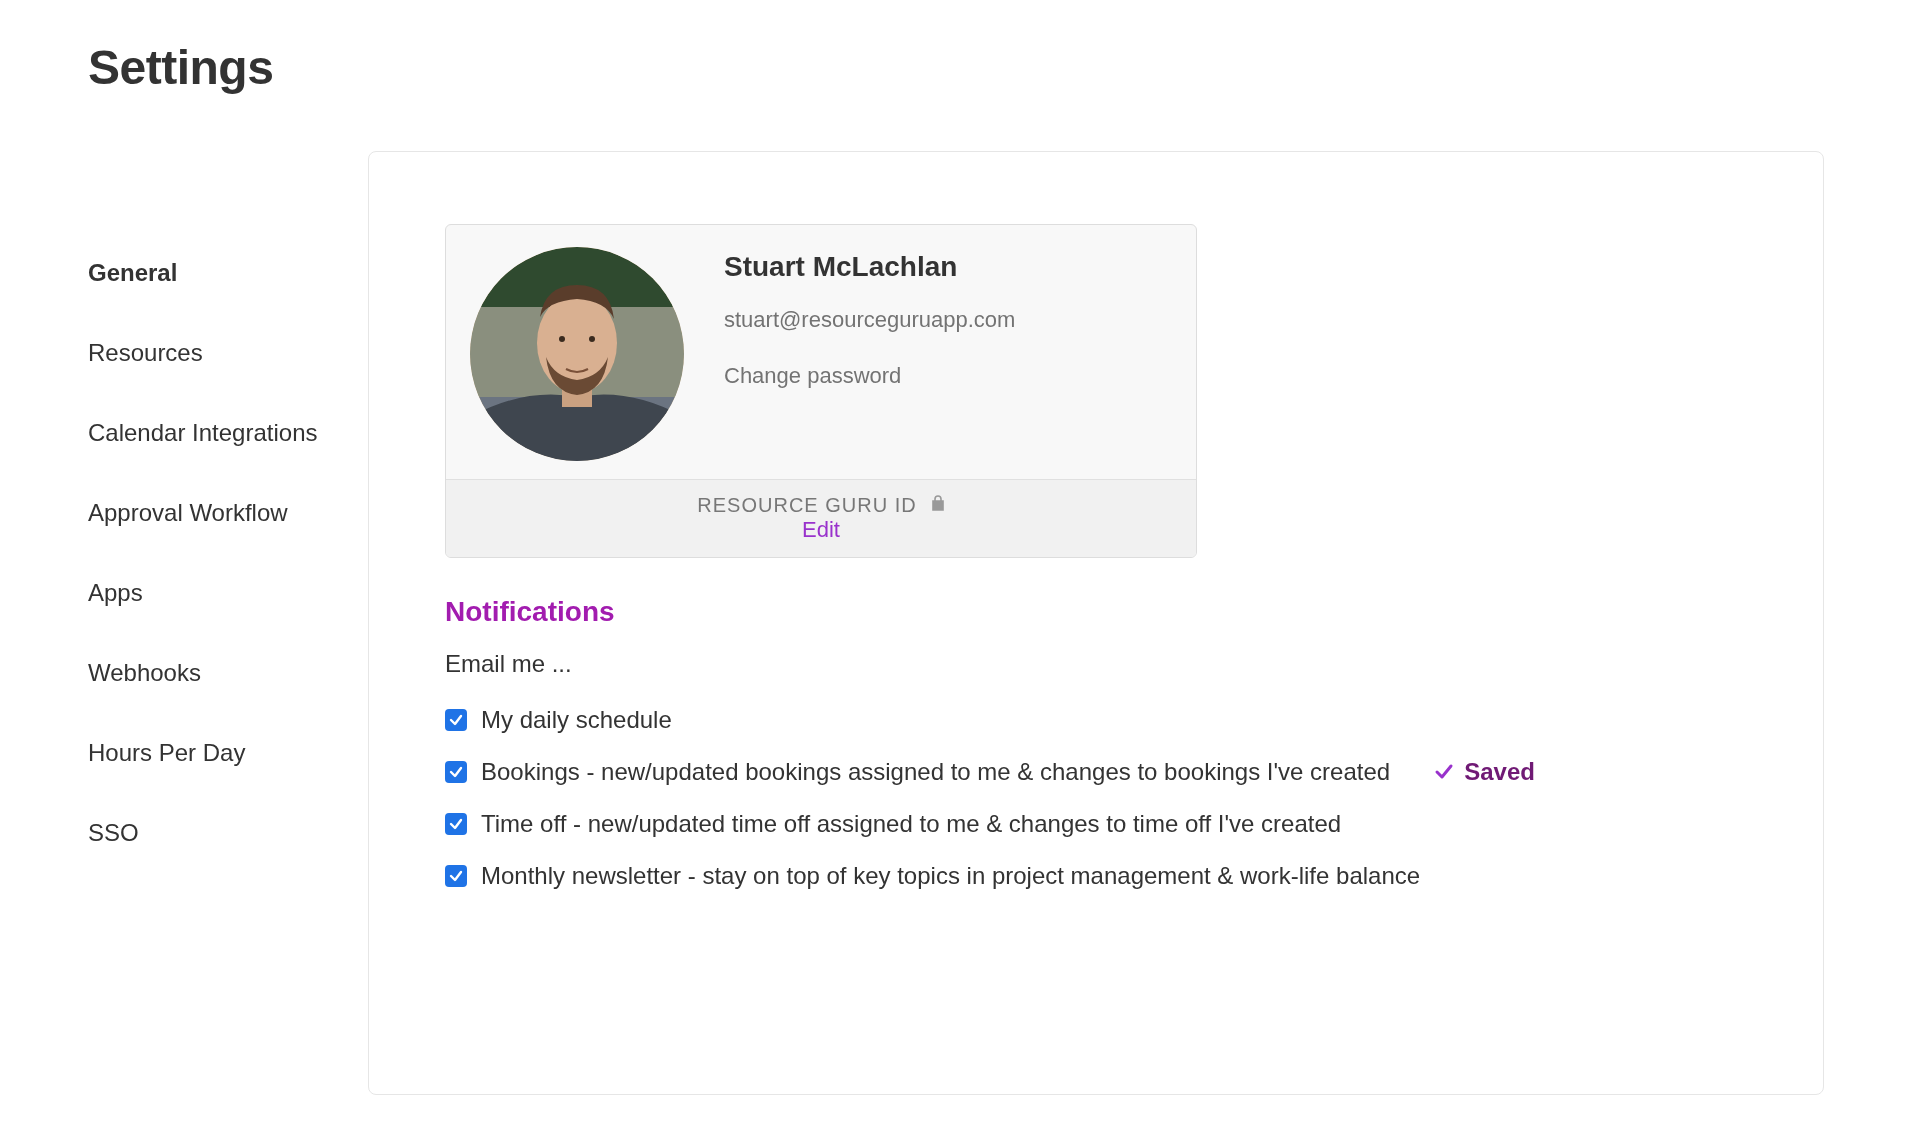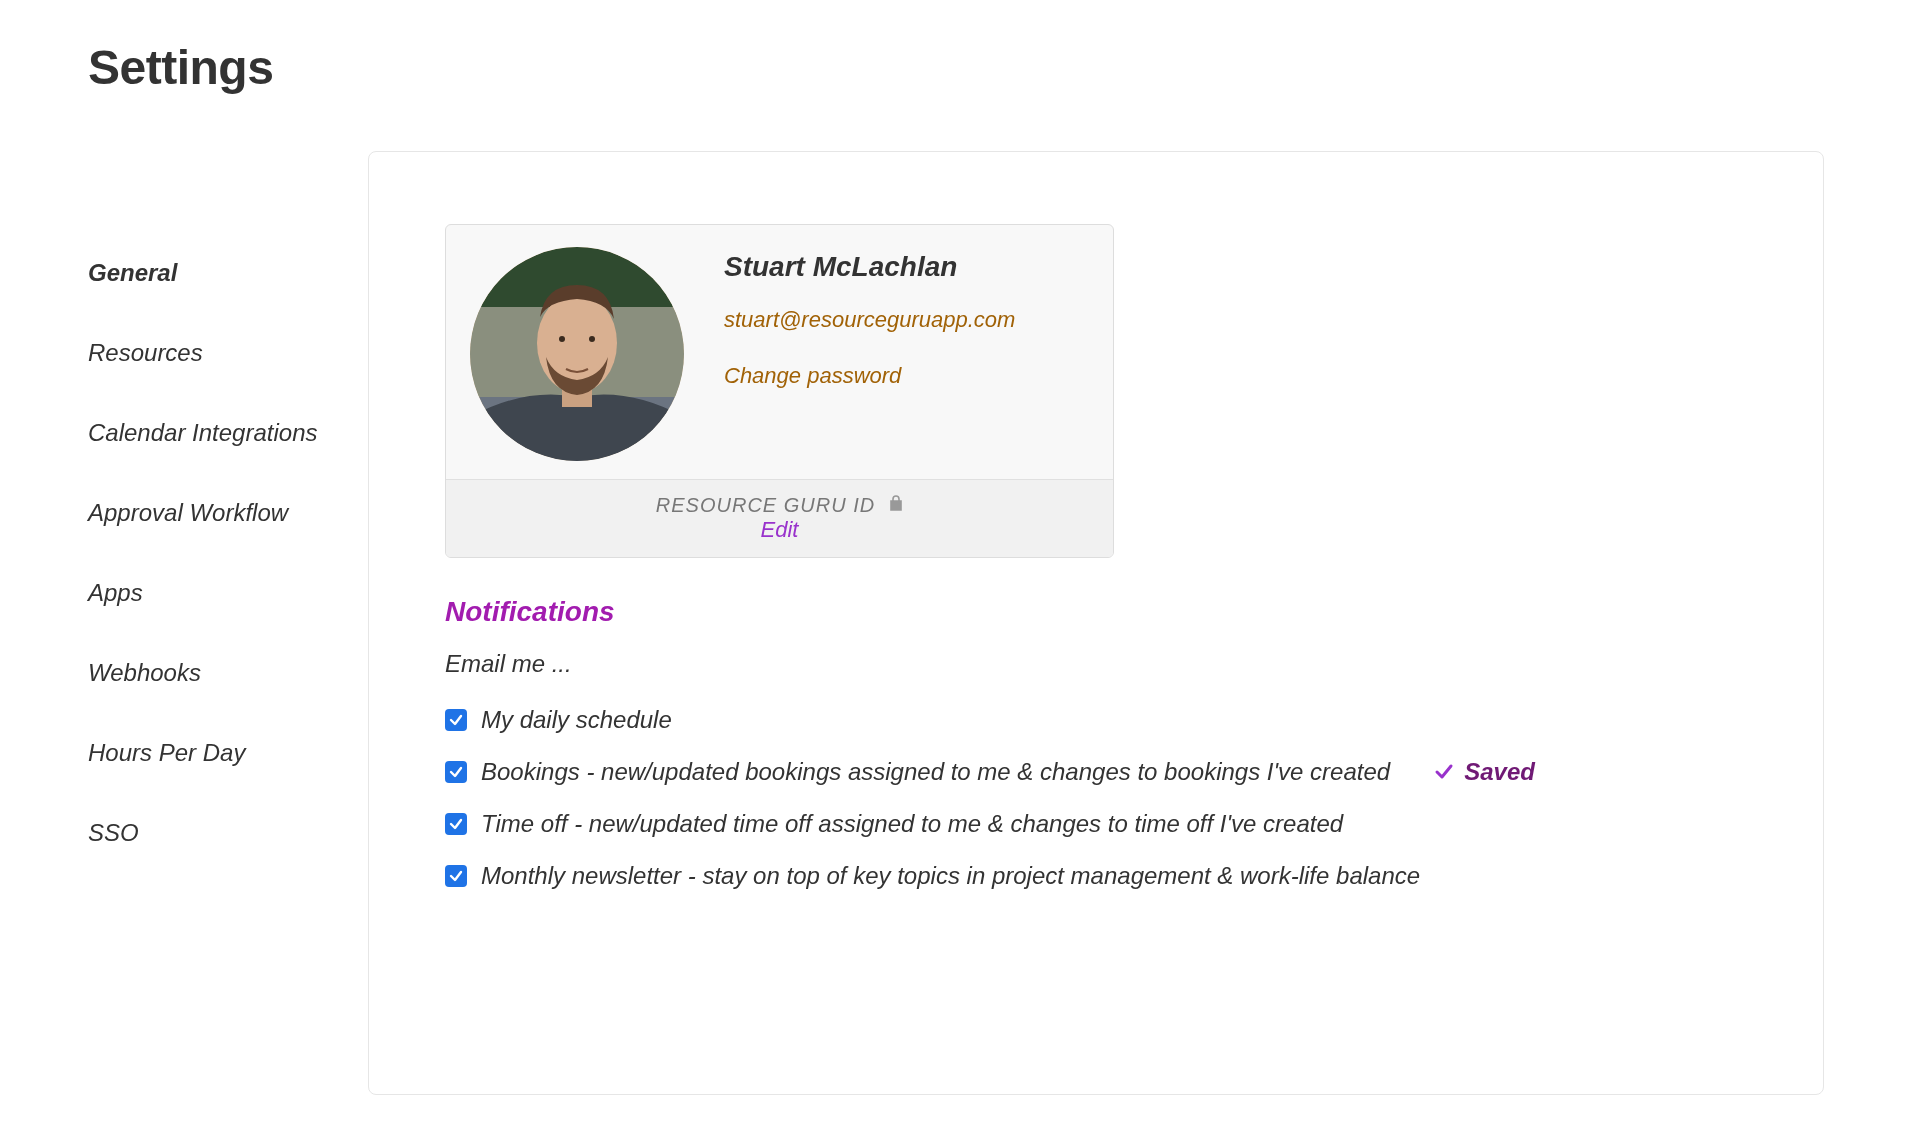--- a/index.html
+++ b/index.html
@@ -17,21 +17,20 @@
   .page-title {
     font-size: 48px;
     font-weight: 800;
     color: #333;
     letter-spacing: -0.5px;
     margin-bottom: 56px;
   }
   .layout {
     display: flex;
     align-items: flex-start;
-    font-style: italic;
   }
   .sidebar {
     width: 280px;
     padding-top: 82px;
     flex-shrink: 0;
   }
   .sidebar-item {
     font-size: 24px;
     color: #333;
     padding: 26px 0;
@@ -41,21 +40,21 @@
     font-weight: 700;
   }
   .content-panel {
     flex: 1;
     border: 1px solid #e6e6e6;
     border-radius: 8px;
     padding: 72px 76px 180px 76px;
     min-height: 940px;
   }
   .profile-card {
-    width: 669px;
+    width: 752px;
     background: #f8f8f8;
     border: 1px solid #ddd;
     border-radius: 6px;
     overflow: hidden;
     margin-bottom: 38px;
   }
   .profile-top {
     display: flex;
     align-items: flex-start;
     padding: 22px 24px 18px 24px;
@@ -75,21 +74,21 @@
     padding-top: 4px;
   }
   .profile-name {
     font-size: 28px;
     font-weight: 700;
     color: #333;
     margin-bottom: 24px;
   }
   .profile-link {
     font-size: 22px;
-    color: #a16207;
+    color: #737373;
     margin-bottom: 30px;
     cursor: pointer;
   }
   .profile-footer {
     border-top: 1px solid #e0e0e0;
     background: #f1f1f1;
     padding: 14px 24px;
     display: flex;
     align-items: center;
     justify-content: space-between;

